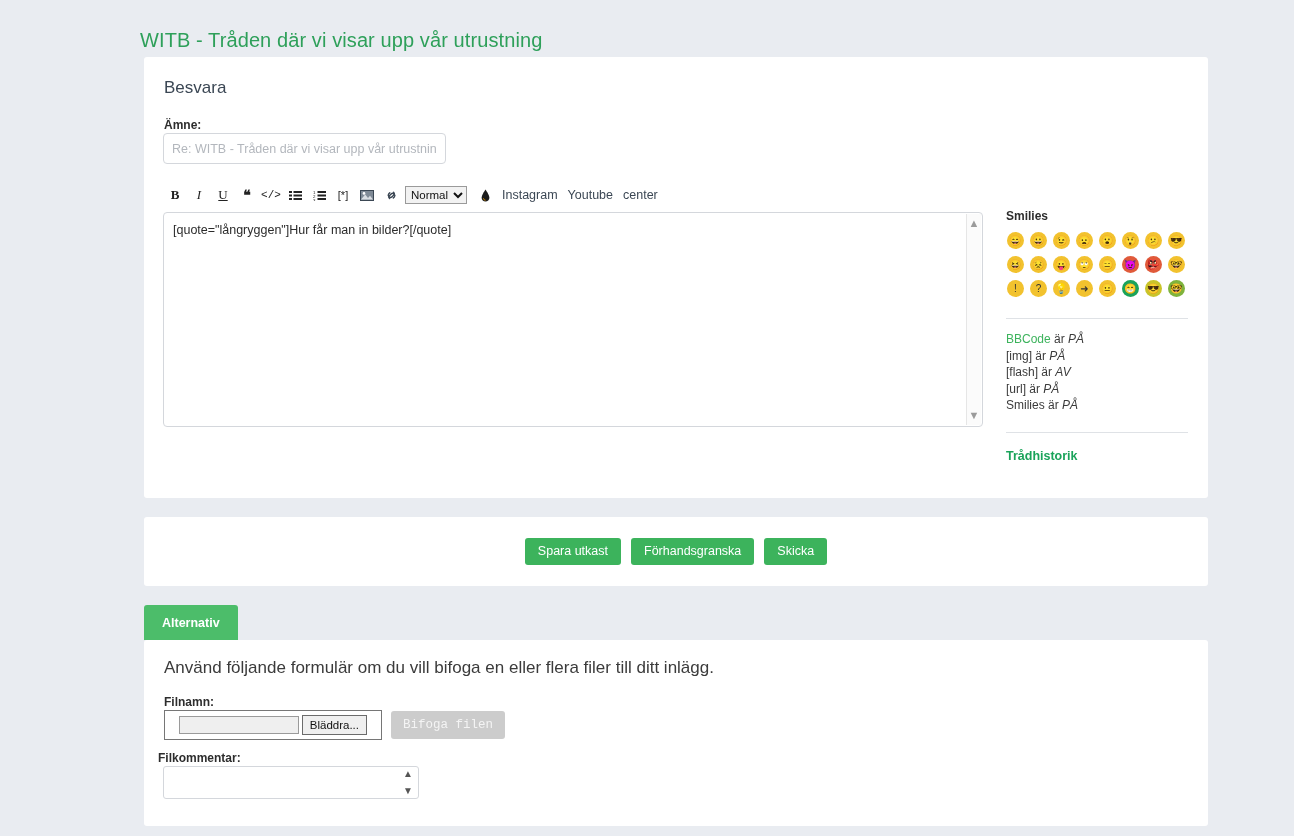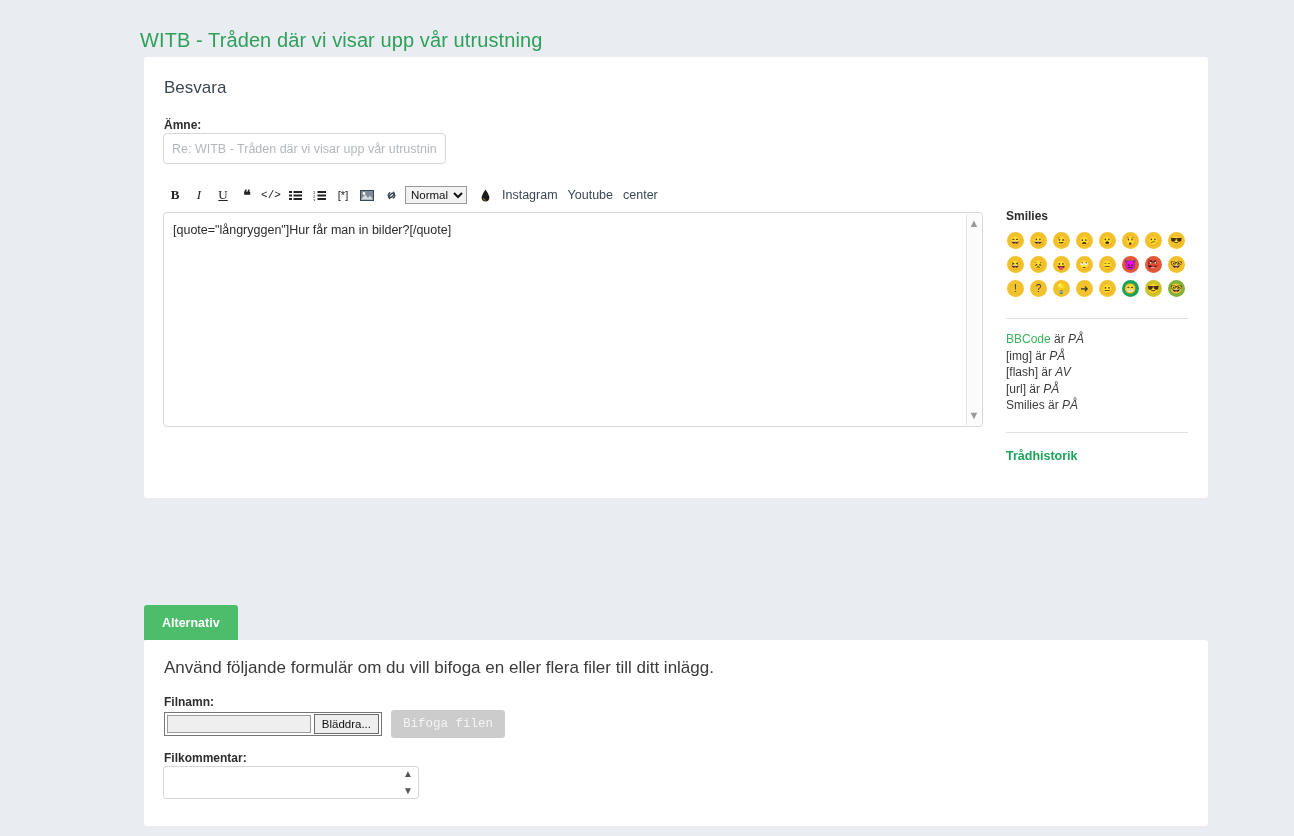--- a/index.html
+++ b/index.html
@@ -247,21 +247,21 @@
   #file-row {
     position: absolute;
     left: 20px; top: 70px;
     display: flex; align-items: center; gap: 9px;
   }
   #file-control {
     width: 218px; height: 24px;
     border: 1px solid #767676;
     background: #fff;
     display: flex; align-items: center;
-    padding: 2px;
+    padding: 14px;
   }
   #file-text {
     flex: 1; height: 18px;
     background: #efefef;
     border: 1px solid #9a9a9a;
     margin-right: 3px;
   }
   #browse-button {
     height: 20px;
     background: #efefef;
@@ -276,21 +276,21 @@
     height: 28px;
     background: #cccccc;
     color: #f4f4f4;
     border: none;
     border-radius: 3px;
     font-family: Liberation Mono, monospace;
     font-size: 12.5px;
     padding: 0 12px;
     cursor: default;
   }
-  #comment-label { position: absolute; left: 20px; top: 111px; }
+  #comment-label { position: absolute; left: 14px; top: 111px; }
   #comment-wrap {
     position: absolute;
     left: 19px; top: 126px;
     width: 256px; height: 33px;
   }
   #comment-box {
     width: 100%; height: 100%;
     border: 1px solid #d4d7dc;
     border-radius: 3px;
     background: #fff;
@@ -420,20 +420,25 @@
           <div class="bbline"><span>[img]</span> är <i>PÅ</i></div>
           <div class="bbline"><span>[flash]</span> är <i>AV</i></div>
           <div class="bbline"><span>[url]</span> är <i>PÅ</i></div>
           <div class="bbline"><span>Smilies</span> är <i>PÅ</i></div>
         </div>
       <hr class="hr-soft">
       <div id="thread-history">Trådhistorik</div>
     </div>
   </div>
 
+  <div class="card" id="buttons-card">
+    <button class="btn-green">Spara utkast</button>
+    <button class="btn-green">Förhandsgranska</button>
+    <button class="btn-green">Skicka</button>
+  </div>
 
   <div id="tabs">
     <div class="tab active">Alternativ</div>
   </div>
 
   <div class="card" id="attach-card">
     <div id="attach-intro">Använd följande formulär om du vill bifoga en eller flera filer till ditt inlägg.</div>
 
     <div class="field-label" id="filename-label">Filnamn:</div>
 

